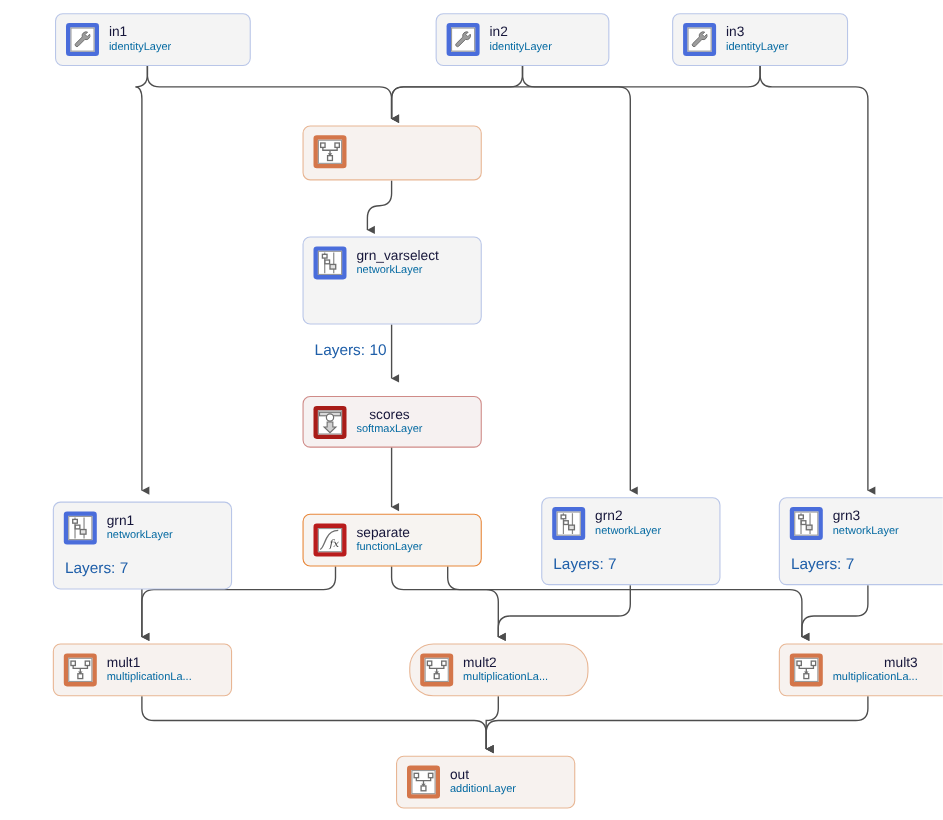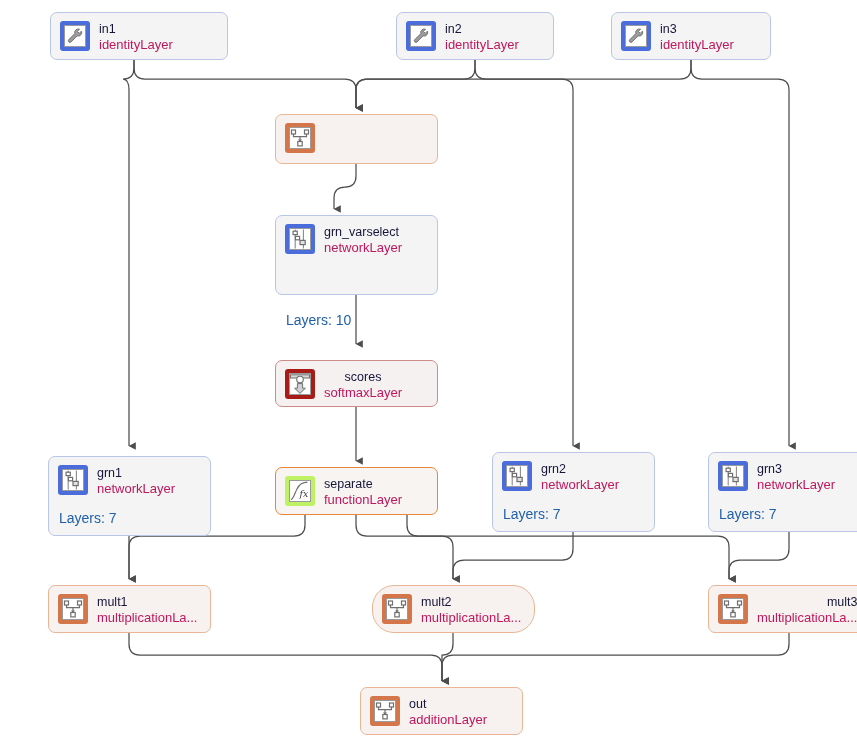--- a/index.html
+++ b/index.html
@@ -20,21 +20,21 @@
     display:flex;
     flex-direction:column;
     padding:8px 9px 8px 9px;
   }
   .node .row{display:flex;align-items:flex-start;gap:9px;}
   .node .txt{display:flex;flex-direction:column;line-height:1.22;padding-top:1px;}
   .node .ttl{
     font-size:12.5px;color:#16163a;white-space:nowrap;
   }
   .node .sub{
-    font-size:13px;color:#be185d;white-space:nowrap;
+    font-size:10px;color:#0369a1;white-space:nowrap;
   }
   .node .layers{
     font-size:14px;color:#1f5fa9;margin-top:13px;margin-left:1px;white-space:nowrap;
   }
 
   
   .ic{
     width:30px;height:30px;flex:0 0 30px;
     border-radius:3px;
     box-sizing:border-box;
@@ -43,21 +43,21 @@
   }
   .ic .inner{
     position:absolute;left:4px;top:4px;right:4px;bottom:4px;
     background:#ffffff;border:1px solid #9a9a9a;box-sizing:border-box;
     overflow:hidden;
   }
   .ic svg{position:absolute;left:4px;top:4px;width:22px;height:22px;}
 
   .ic.blue{background:#4a6ddb;}
   .ic.orange{background:#d4764a;}
-  .ic.orange-strong{background:#bef264;}
+  .ic.orange-strong{background:#b91c1c;}
   .ic.red{background:#a81c18;}
 
   
   .node.v-blue{border-color:#b9c6e8;background:#f4f4f4;}
   .node.v-orange{border-color:#e8b694;background:#f7f2ef;}
   .node.v-orange-strong{border-color:#e8873a;background:#f7f4f1;}
   .node.v-red{border-color:#cf8b88;background:#f6f1f1;}
 </style>
 </head>
 <body>

